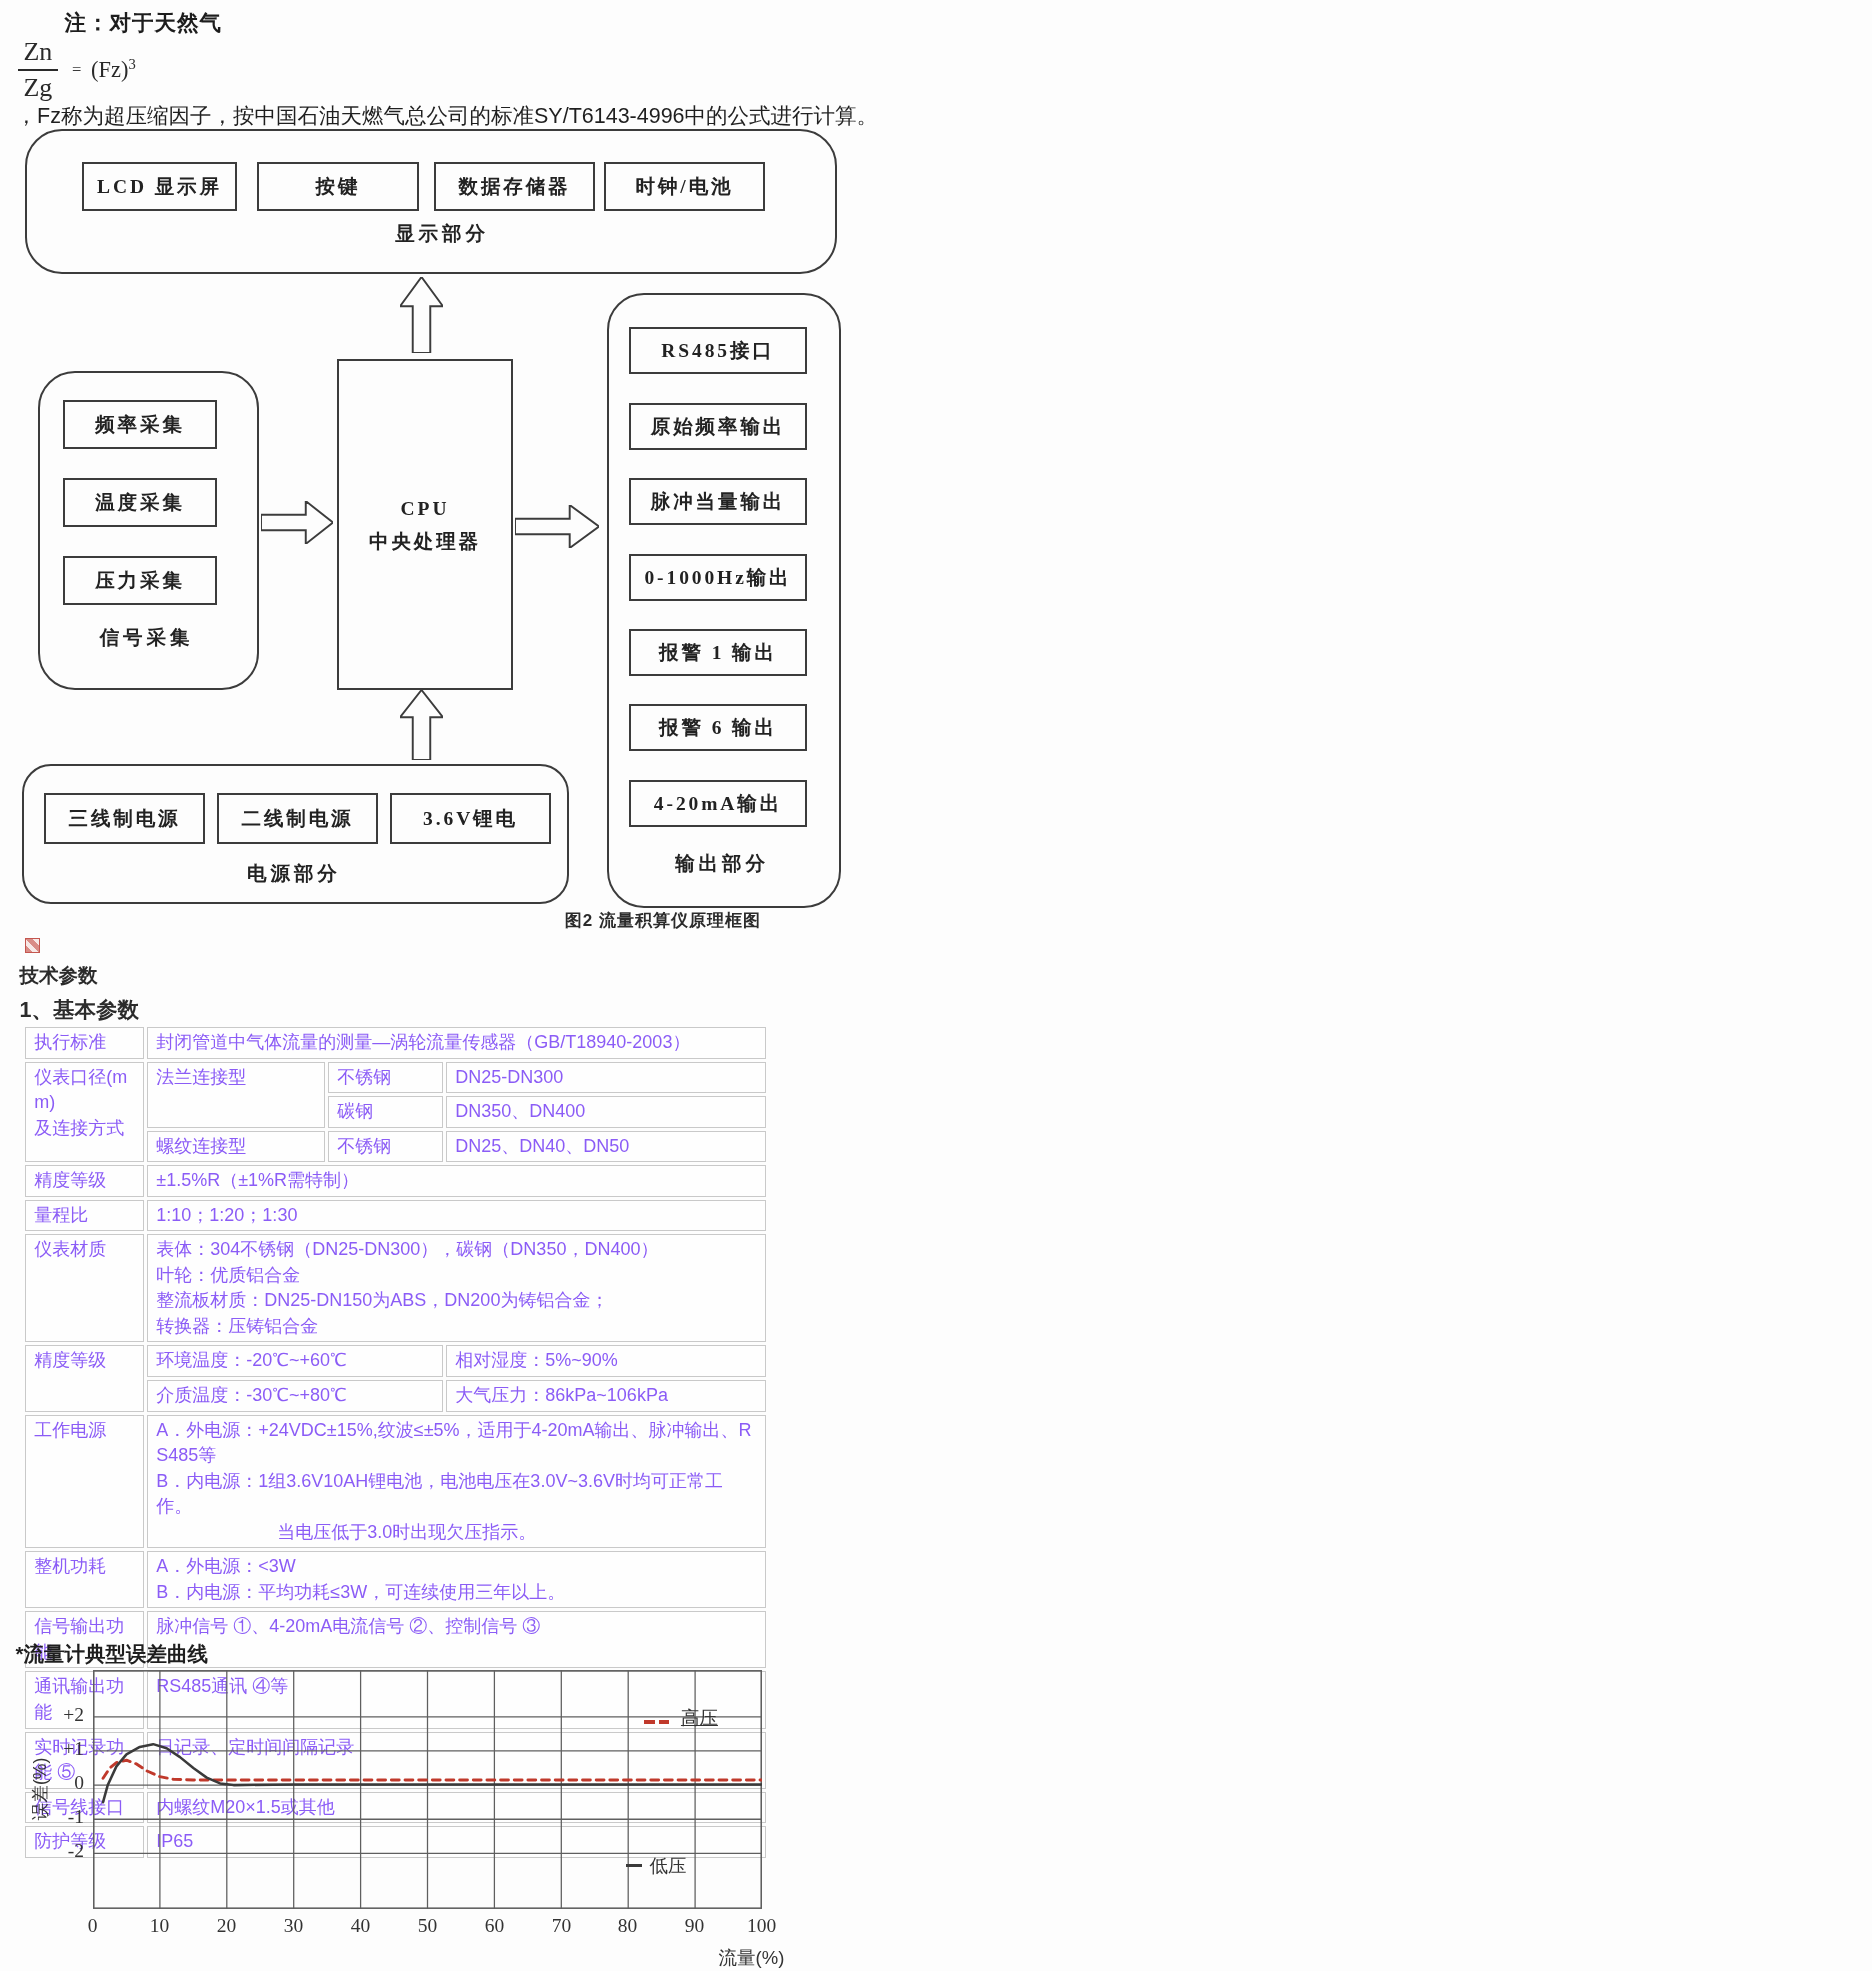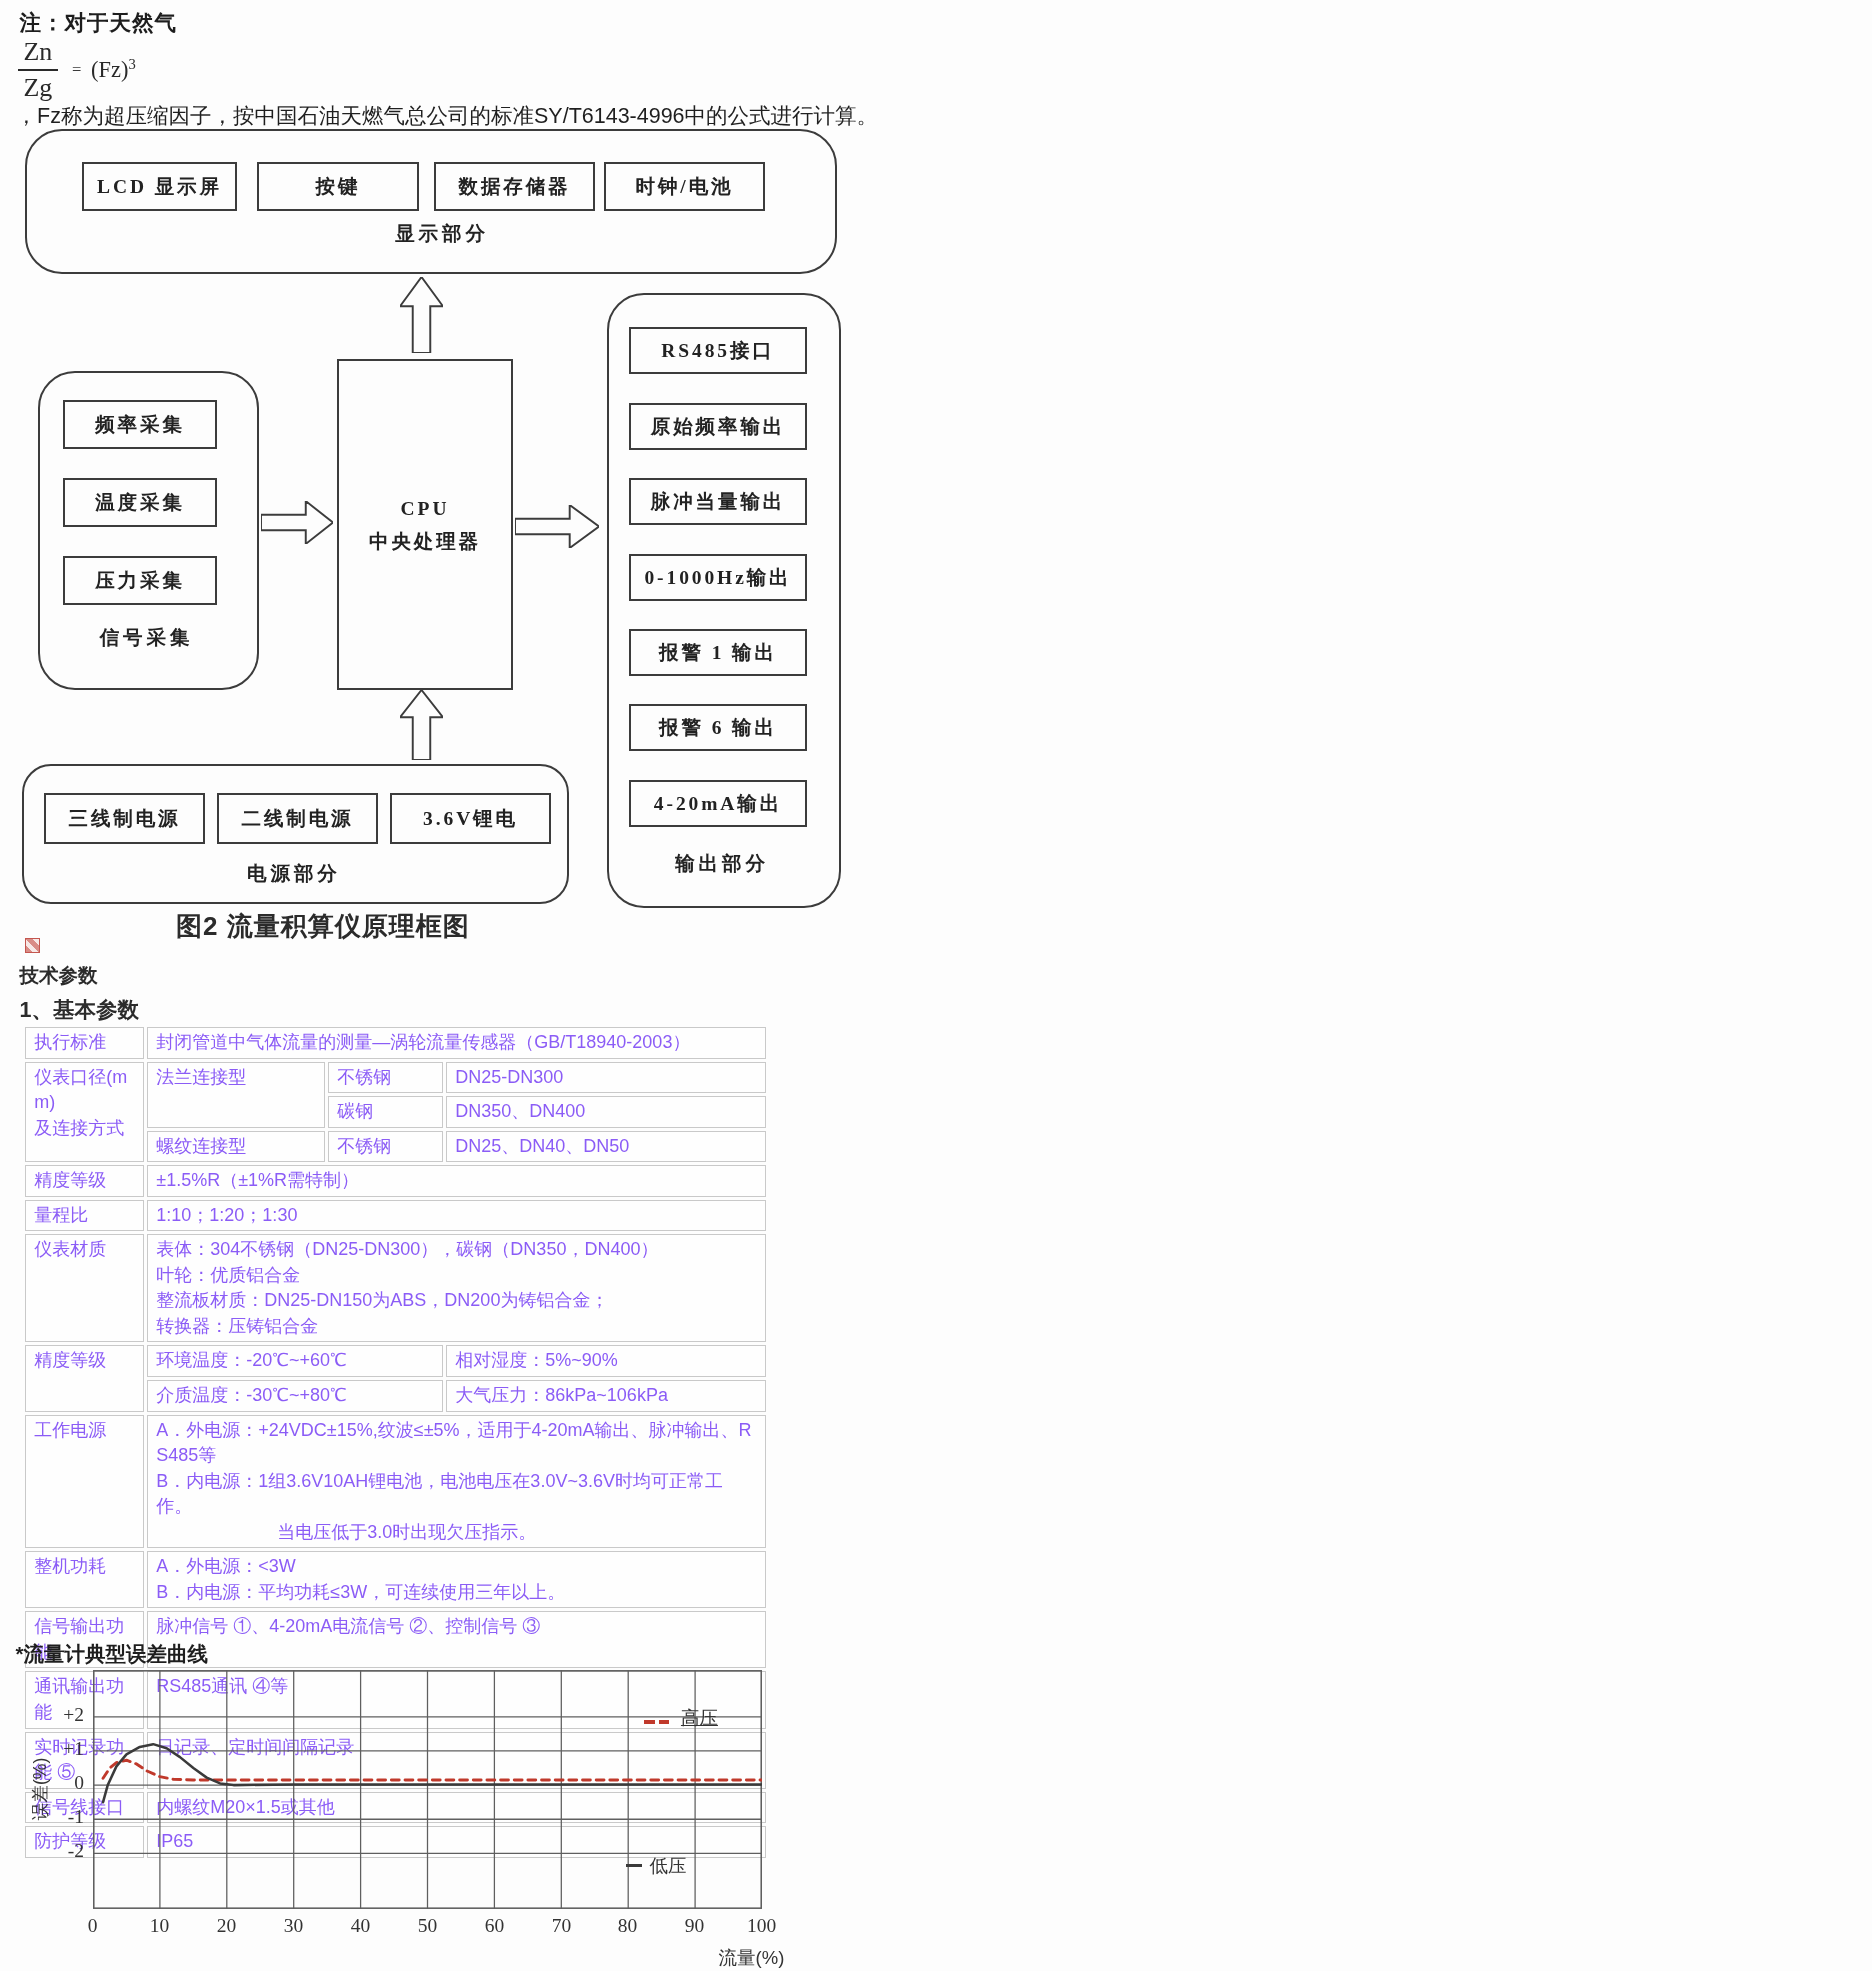--- a/index.html
+++ b/index.html
@@ -1,36 +1,36 @@
 <!DOCTYPE html>
 <html><head>
 <meta charset="utf-8">
 <style>
   html,body{margin:0;padding:0;background:#ffffff;}
   #canvas{position:relative;width:1872px;height:1972px;background:#fdfdfd;overflow:hidden;
           font-family:"Liberation Sans",sans-serif;color:#262626;}
   .abs{position:absolute;}
   
-  .note{font-size:21.5px;font-weight:700;color:#1d1d1d;letter-spacing:1px;}
+  .note{font-size:21.5px;font-weight:700;color:#1d1d1d;letter-spacing:1px;margin-left:45px;}
   .formula{display:flex;align-items:center;font-family:"Liberation Serif",serif;color:#2a2a2a;}
   .frac{display:inline-block;text-align:center;font-size:26px;line-height:1.15;}
   .frac .num{display:block;padding:0 5.9px 2px 5.9px;}
   .frac .den{display:block;border-top:2px solid #2a2a2a;padding:2px 5.9px 0 5.9px;}
   .eqs{font-size:16.6px;margin:0 9.8px 0 13.7px;color:#3a3a3a;}
   .fzb{font-size:22.4px;}
   .fzb sup{font-size:14.6px;}
   .desc{font-size:21.5px;color:#1f1f1f;}
   
   .rcontainer{border:2px solid #3c3c3c;border-radius:37px;background:transparent;}
   .dbox{border:2px solid #3c3c3c;background:#fdfdfd;display:flex;align-items:center;justify-content:center;
         font-family:"Liberation Serif",serif;font-size:19.5px;font-weight:600;letter-spacing:2.9px;color:#222;}
   .dlabel{font-family:"Liberation Serif",serif;font-size:19.5px;font-weight:600;letter-spacing:3.9px;
           color:#222;text-align:center;}
   .cpu{display:flex;flex-direction:column;align-items:center;justify-content:center;line-height:33px;}
-  .caption{font-size:26px;font-weight:700;color:#2b2b2b;text-align:left;letter-spacing:1px;}
+  .caption{font-size:17px;font-weight:700;color:#2b2b2b;text-align:right;letter-spacing:1px;}
   .arrow-svg polygon{fill:#fdfdfd;stroke:#3c3c3c;stroke-width:2;}
   
   .bimg{width:12.7px;height:12.7px;border:1px solid #c4564f;
         background:linear-gradient(45deg,#d98c86 25%,#f7e8e6 25%,#f7e8e6 50%,#d98c86 50%,#d98c86 75%,#f7e8e6 75%);}
   .h-tech{font-size:19.5px;font-weight:700;color:#2b2b2b;}
   .h-basic{font-size:21.5px;font-weight:700;color:#2b2b2b;}
   
   table.spec{border-collapse:separate;border-spacing:3.9px;width:747px;table-layout:fixed;}
   table.spec td{border:1px solid #c9c9c9;background:#fefefe;padding:2px 8.8px;font-size:18px;
                 color:#8b5cf6;line-height:1.42;vertical-align:top;word-break:break-all;}

